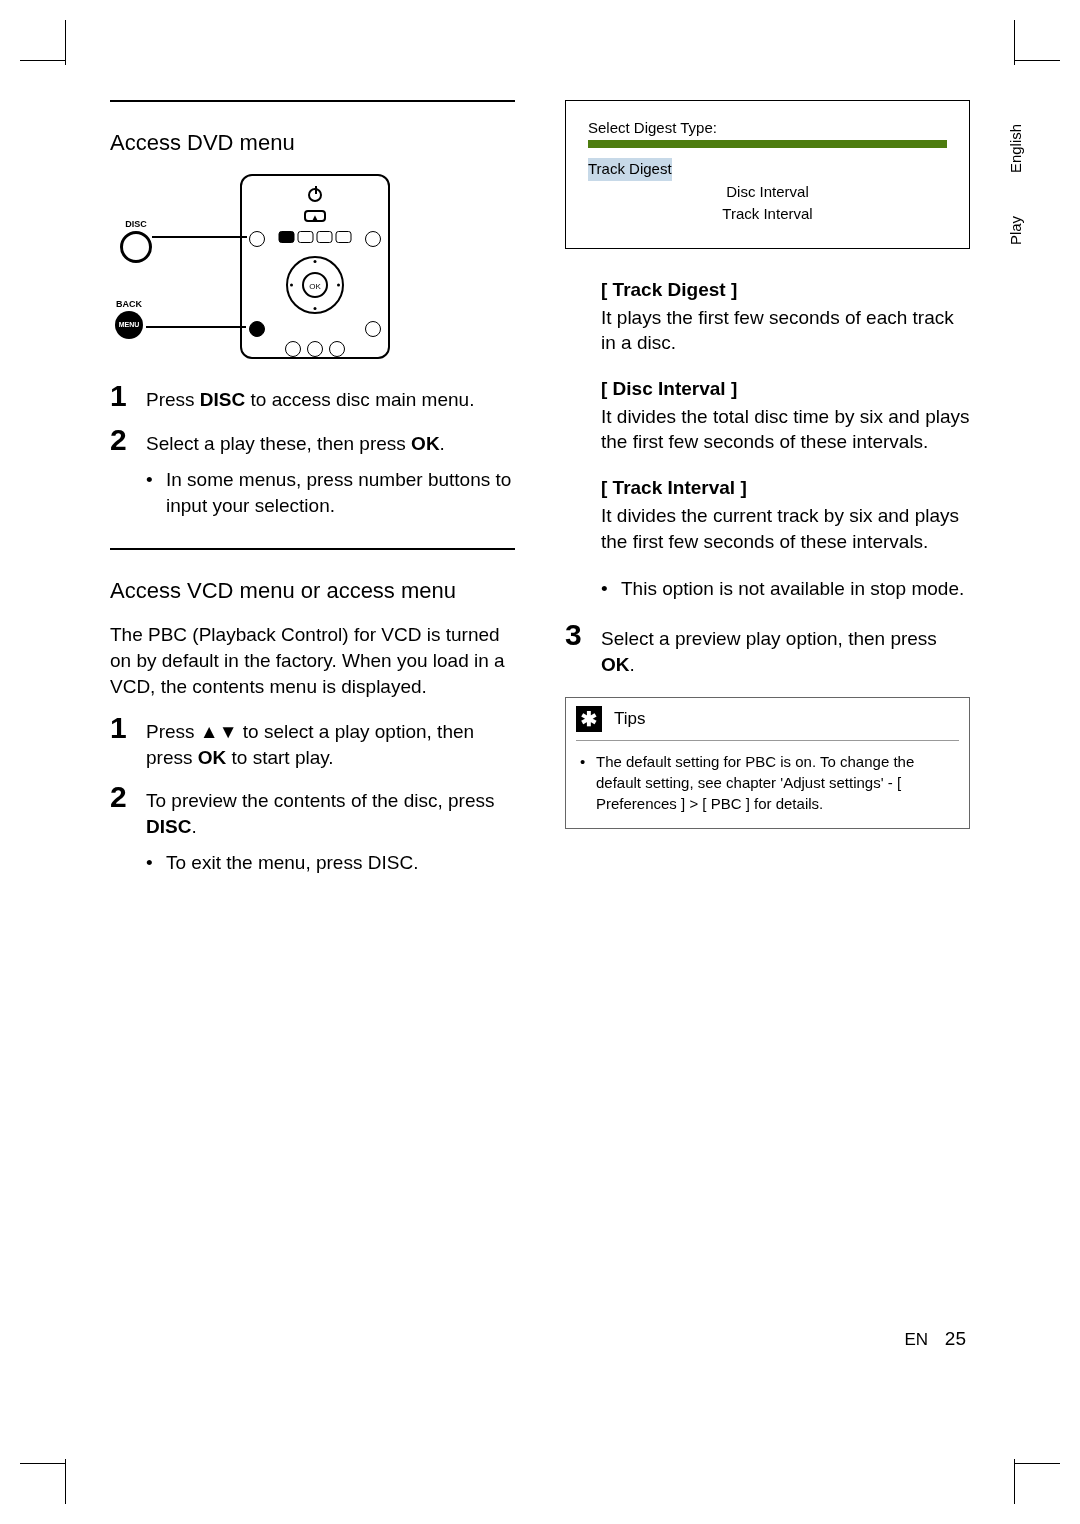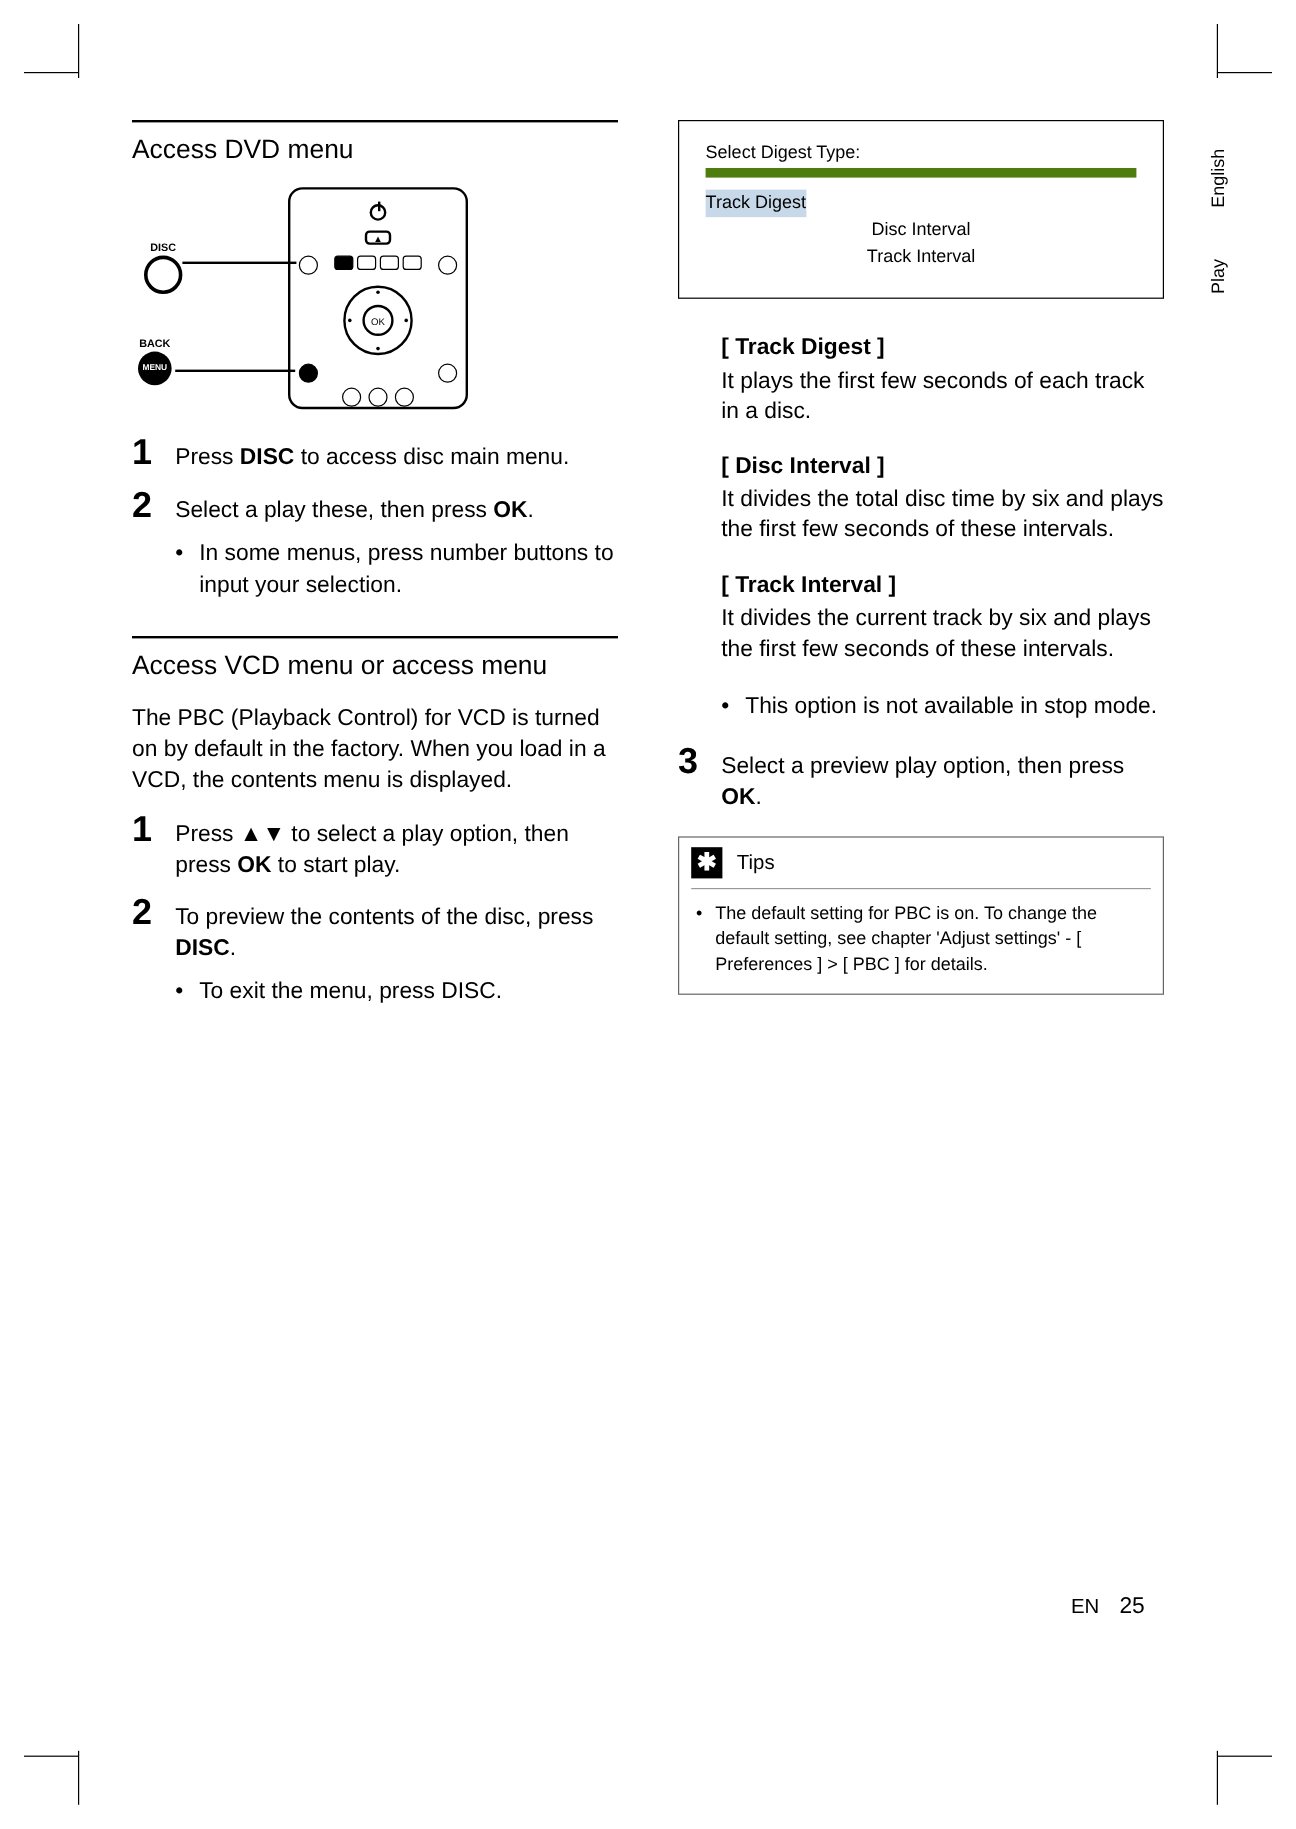--- a/index.html
+++ b/index.html
@@ -24,21 +24,21 @@
     .page { position: absolute; top: 100px; left: 110px; width: 860px; height: 1250px; }
     .col { width: 405px; }
     .col-left { float: left; }
     .col-right { float: right; }
 
     .side-tabs { position: absolute; right: -70px; top: 40px; }
     .side-tab { font-size: 15px; transform: rotate(-90deg); display: block; margin-bottom: 55px; }
 
     h2.section-title {
       font-size: 22px; font-weight: 400; border-top: 2px solid #000;
-      padding-top: 10px; margin-bottom: 18px;
+      padding-top: 28px; margin-bottom: 18px;
     }
     .body-text { font-size: 19px; font-weight: 300; line-height: 1.35; margin-bottom: 12px; }
     .step { display: flex; margin-bottom: 10px; }
     .step-num { font-size: 30px; font-weight: 700; width: 36px; flex-shrink: 0; }
     .step-body { flex: 1; font-size: 19px; font-weight: 300; line-height: 1.35; padding-top: 8px; }
     .step-body b, .bold { font-weight: 700; }
     .bullet-list { margin-left: 36px; margin-bottom: 16px; }
     .bullet { display: flex; font-size: 19px; font-weight: 300; line-height: 1.35; margin-bottom: 6px; }
     .bullet::before { content: "•"; width: 20px; flex-shrink: 0; }
 
@@ -87,21 +87,21 @@
     .bullet-inset { margin-left: 36px; }
 
     .tips-box { border: 1px solid #666; margin-top: 20px; }
     .tips-hdr { display: flex; align-items: center; padding: 8px 10px; gap: 12px; }
     .tips-icon { width: 26px; height: 26px; background: #000; color: #fff; font-size: 20px; text-align: center; line-height: 26px; font-weight: 700; }
     .tips-label { font-size: 17px; font-weight: 300; }
     .tips-hr { border: none; border-top: 1px solid #999; margin: 0 10px; }
     .tips-body { padding: 10px 14px 14px; font-size: 15px; font-weight: 300; line-height: 1.4; display: flex; }
     .tips-body::before { content: "•"; width: 16px; flex-shrink: 0; }
 
-    .footer { position: absolute; bottom: 0; right: 16px; font-size: 17px; }
+    .footer { position: absolute; bottom: 0; right: 4px; font-size: 17px; }
     .footer .pg { margin-left: 12px; font-size: 19px; }
   </style>
 </head>
 <body>
 
 <div class="crop-mark crop-tl-h"></div>
 <div class="crop-mark crop-tl-v"></div>
 <div class="crop-mark crop-tr-h"></div>
 <div class="crop-mark crop-tr-v"></div>
 <div class="crop-mark crop-bl-h"></div>

